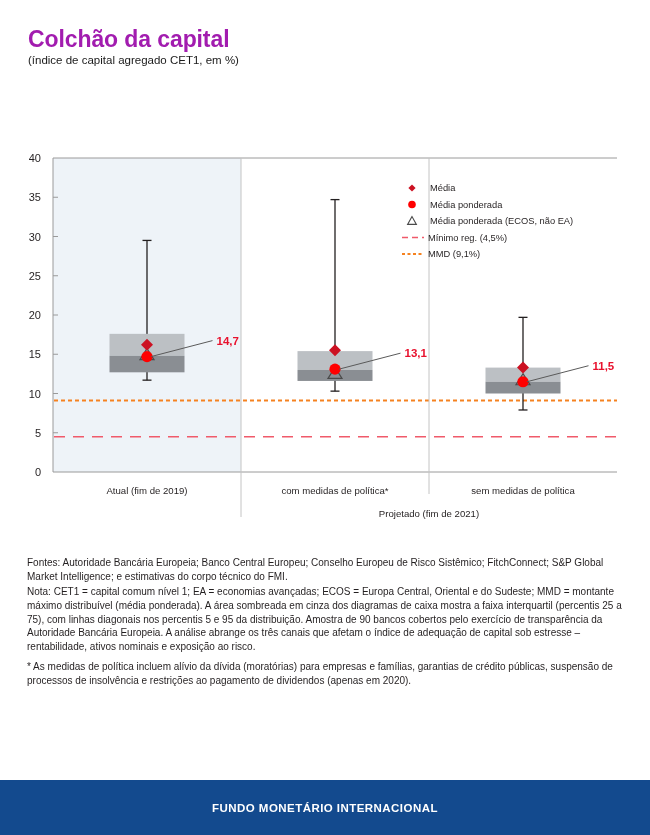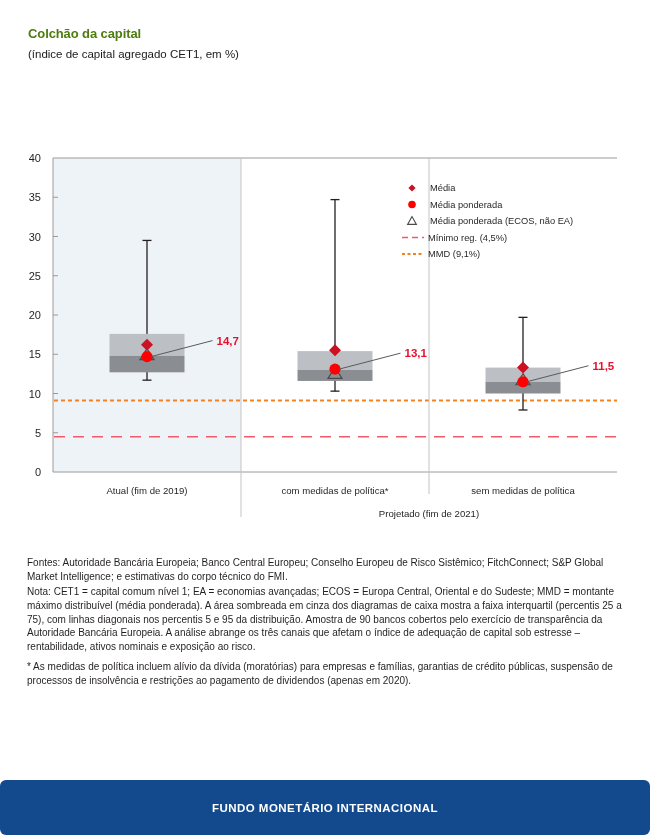--- a/index.html
+++ b/index.html
@@ -8,29 +8,29 @@
     background: #ffffff;
     font-family: "Liberation Sans", sans-serif;
     color: #231f20;
     overflow: hidden;
   }
   #root { position: relative; width: 650px; height: 835px; }
 
   
   .header { position: absolute; left: 28px; top: 26px; width: 600px; }
   .hd-title {
-    font-size: 13px; font-weight: bold; letter-spacing: -0.1px;
-    line-height: 1.18; color: #4d7c0f;
+    font-size: 23px; font-weight: bold; letter-spacing: -0.1px;
+    line-height: 1.18; color: #a21caf;
   }
   .hd-sub {
     font-size: 16.5px; font-weight: normal; line-height: 1.28;
     color: #1a1a1a; margin-top: 2px; letter-spacing: -0.15px;
   }
   .hd-units {
-    font-size: 11.5px; line-height: 1.3; color: #1a1a1a; margin-top: 6px;
+    font-size: 11.5px; line-height: 1.3; color: #1a1a1a; 
   }
 
   
   .chart-wrap { position: absolute; left: 0px; top: 150px; width: 650px; height: 375px; }
   svg.chart { display: block; }
 
   .tick-lbl { font-family: "Liberation Sans", sans-serif; font-size: 11px; fill: #231f20; }
   .cat-lbl  { font-family: "Liberation Sans", sans-serif; font-size: 9.6px; fill: #231f20; }
   .grp-lbl  { font-family: "Liberation Sans", sans-serif; font-size: 9.6px; fill: #231f20; }
   .lgd-lbl  { font-family: "Liberation Sans", sans-serif; font-size: 9.3px; fill: #231f20; }
@@ -40,21 +40,21 @@
   
   .notes { position: absolute; left: 27px; top: 556px; width: 596px; }
   .notes p {
     font-size: 10px; line-height: 1.37; color: #231f20; margin-bottom: 2px;
   }
   .notes p.gap { margin-top: 6px; }
 
   
   .footer {
     position: absolute; left: 0; bottom: 0; width: 650px; height: 55px;
-    background: #134a8e; display: flex; align-items: center; justify-content: center; border-radius: 6px;
+    background: #134a8e; display: flex; align-items: center; justify-content: center;
   }
   .footer-text {
     color: #ffffff; font-size: 11.5px; font-weight: bold; letter-spacing: 0.45px;
   }
 </style>
 </head>
 <body>
 
 <div id="root">
 

